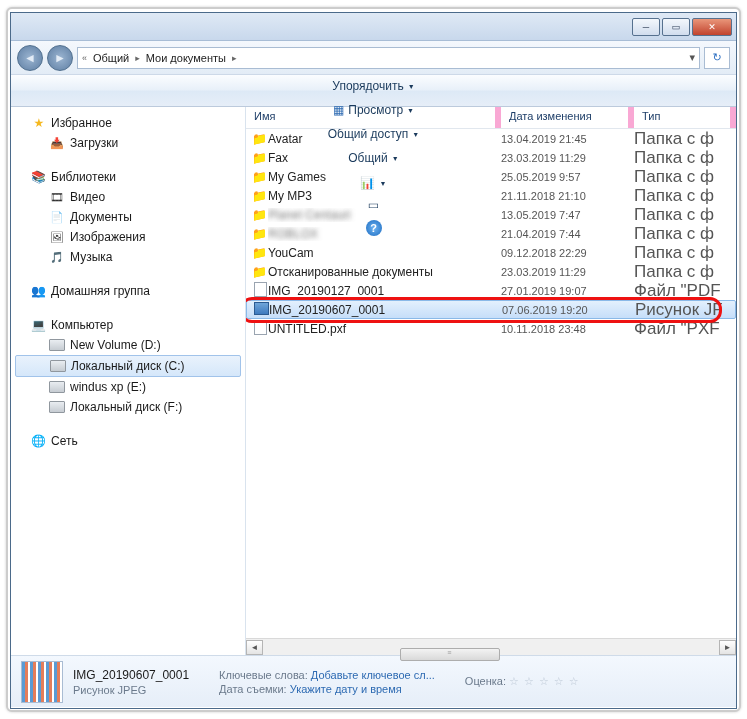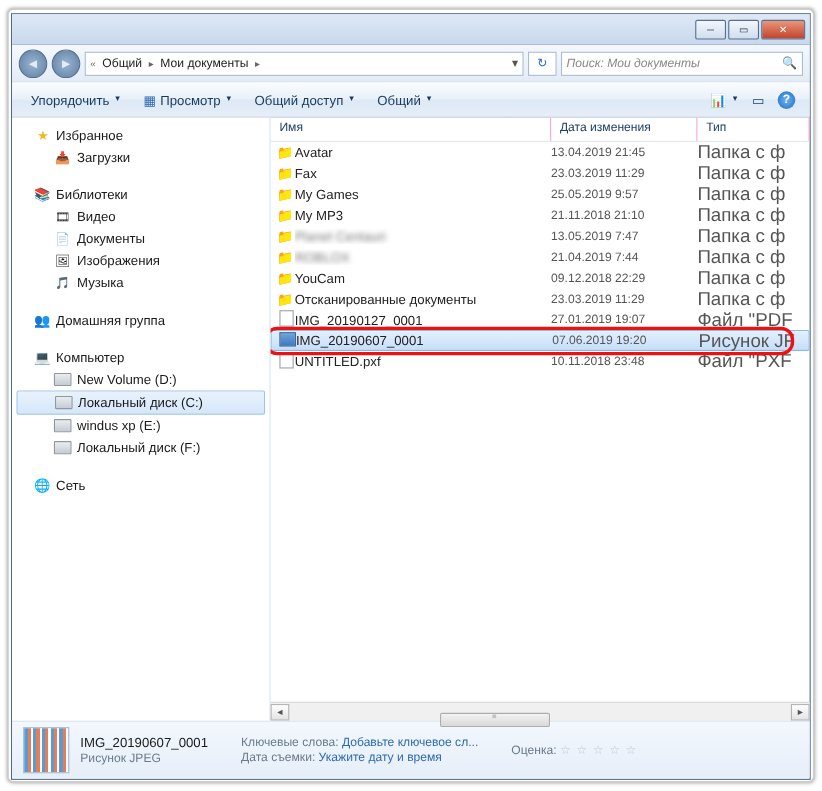--- a/index.html
+++ b/index.html
@@ -10,37 +10,37 @@
 .winbtn { width: 28px; height: 18px; border: 1px solid #56718f; border-radius: 2px; margin-left: 2px; background: linear-gradient(#f3f7fc,#d1ddee); display: flex; align-items: center; justify-content: center; font-size: 9px; color: #2a3a52; cursor: default; }
 .winbtn.close { background: linear-gradient(#e9967a,#c1432e); color: #fff; width: 40px; }
 .navrow { height: 34px; background: linear-gradient(#f4f8fd,#e3ecf6); display: flex; align-items: center; padding: 0 6px; gap: 4px; border-bottom: 1px solid #cdd9e8; }
 .navbtn { width: 26px; height: 26px; border-radius: 50%; background: radial-gradient(#9bb5d1,#5e7ea3); border: 1px solid #51708f; display: flex; align-items: center; justify-content: center; color: #e3ecf6; font-size: 12px; }
 .breadcrumb { flex: 1; height: 22px; border: 1px solid #a9bcd3; background: #fff; display: flex; align-items: center; font-size: 11px; padding: 0 4px; gap: 2px; }
 .bcseg { padding: 0 4px; color: #222; }
 .bcarrow { color: #666; font-size: 9px; }
 .refreshbox { width: 26px; height: 22px; border: 1px solid #a9bcd3; background: #fff; display: flex; align-items: center; justify-content: center; color: #2a6dc0; font-size: 11px; }
 .searchbox { width: 220px; height: 22px; border: 1px solid #a9bcd3; background: #fff; display: flex; align-items: center; padding: 0 4px; font-size: 11px; color: #888; font-style: italic; }
 .searchbox .mag { margin-left: auto; color: #4a6b94; font-style: normal; }
-.toolbar { height: 32px; background: linear-gradient(#fbfdff,#e8f0f9 48%,#dde9f6 52%,#e6eef8); border-bottom: 1px solid #bccadc; display: flex; align-items: center; padding: 0 8px; font-size: 12px; gap: 2px; }
+.toolbar { height: 32px; background: linear-gradient(#fbfdff,#e8f0f9 48%,#dde9f6 52%,#e6eef8); border-bottom: 1px solid #bccadc; display: flex; align-items: center; padding: 0 8px; font-size: 12px; gap: 2px; flex-direction: column; }
 .tbtn { padding: 3px 8px; border: 1px solid transparent; border-radius: 2px; display: flex; align-items: center; gap: 4px; color: #1a3a5c; }
 .tbtn .dd { font-size: 7px; color: #1a3a5c; }
 .tbtn.icon { padding: 2px 4px; }
 .spacer { flex: 1; }
 .helpico { width: 16px; height: 16px; border-radius: 50%; background: radial-gradient(#6fb4f2,#1a6ac0); color: #fff; font-size: 11px; font-weight: bold; display: flex; align-items: center; justify-content: center; }
 .body { display: flex; height: 548px; }
 .sidebar { width: 235px; border-right: 1px solid #d9e3ee; padding: 6px 0; overflow: hidden; font-size: 12px; background: #fff; }
 .navgroup { margin-bottom: 14px; }
 .navhead { display: flex; align-items: center; gap: 4px; padding: 2px 10px 2px 20px; color: #1a1a1a; }
 .navhead .ico { width: 16px; height: 16px; display: flex; align-items: center; justify-content: center; font-size: 12px; }
 .navitem { display: flex; align-items: center; gap: 5px; padding: 2px 10px 2px 38px; color: #1a1a1a; }
 .navitem .ico { width: 16px; height: 16px; font-size: 11px; display: flex; align-items: center; justify-content: center; }
 .navitem.sel { background: linear-gradient(#e9f2fc,#d5e7fa); border: 1px solid #a1c3ea; border-radius: 2px; margin: 0 4px; padding-left: 34px; }
 .filearea { flex: 1; display: flex; flex-direction: column; }
 .colhead { height: 22px; border-bottom: 1px solid #e1e7ee; display: flex; font-size: 11px; color: #1e3e68; }
-.colhead > div { padding: 3px 8px; border-right: 1px solid #f9a8d4; }
+.colhead > div { padding: 3px 8px; border-right: 6px solid #f9a8d4; }
 .c-name { width: 255px; }
 .c-date { width: 133px; }
 .c-type { flex: 1; }
 .filelist { flex: 1; overflow: hidden; position: relative; }
 .frow { display: flex; font-size: 12px; color: #222; height: 19px; align-items: center; position: relative; }
 .frow .fico { width: 22px; text-align: center; font-size: 12px; padding-left: 6px; }
 .frow .fname { width: 233px; white-space: nowrap; overflow: hidden; }
 .frow .fdate { width: 133px; font-size: 11px; color: #555; white-space: nowrap; }
 .frow .ftype { flex: 1; font-size: 17px; color: #555; white-space: nowrap; overflow: hidden; }
 .frow.sel { background: linear-gradient(#e3f0fd,#c6def9); border: 1px solid #8ab9e8; border-radius: 2px; }
@@ -81,24 +81,20 @@
     <div class="navbtn">►</div>
     <div class="breadcrumb">
       <span class="bcarrow">«</span>
       <span class="bcseg">Общий</span>
       <span class="bcarrow">▸</span>
       <span class="bcseg">Мои документы</span>
       <span class="bcarrow">▸</span>
       <span style="margin-left:auto;color:#555">▾</span>
     </div>
     <div class="refreshbox">↻</div>
-    <div class="searchbox">
-      <span>Поиск: Мои документы</span>
-      <span class="mag">🔍</span>
-    </div>
   </div>
 
   <div class="toolbar">
     <div class="tbtn">
           <span>Упорядочить</span>
           <span class="dd">▼</span>
         </div>
     <div class="tbtn">
           <span style="color:#2d6ab2">▦</span>
           <span>Просмотр</span>

